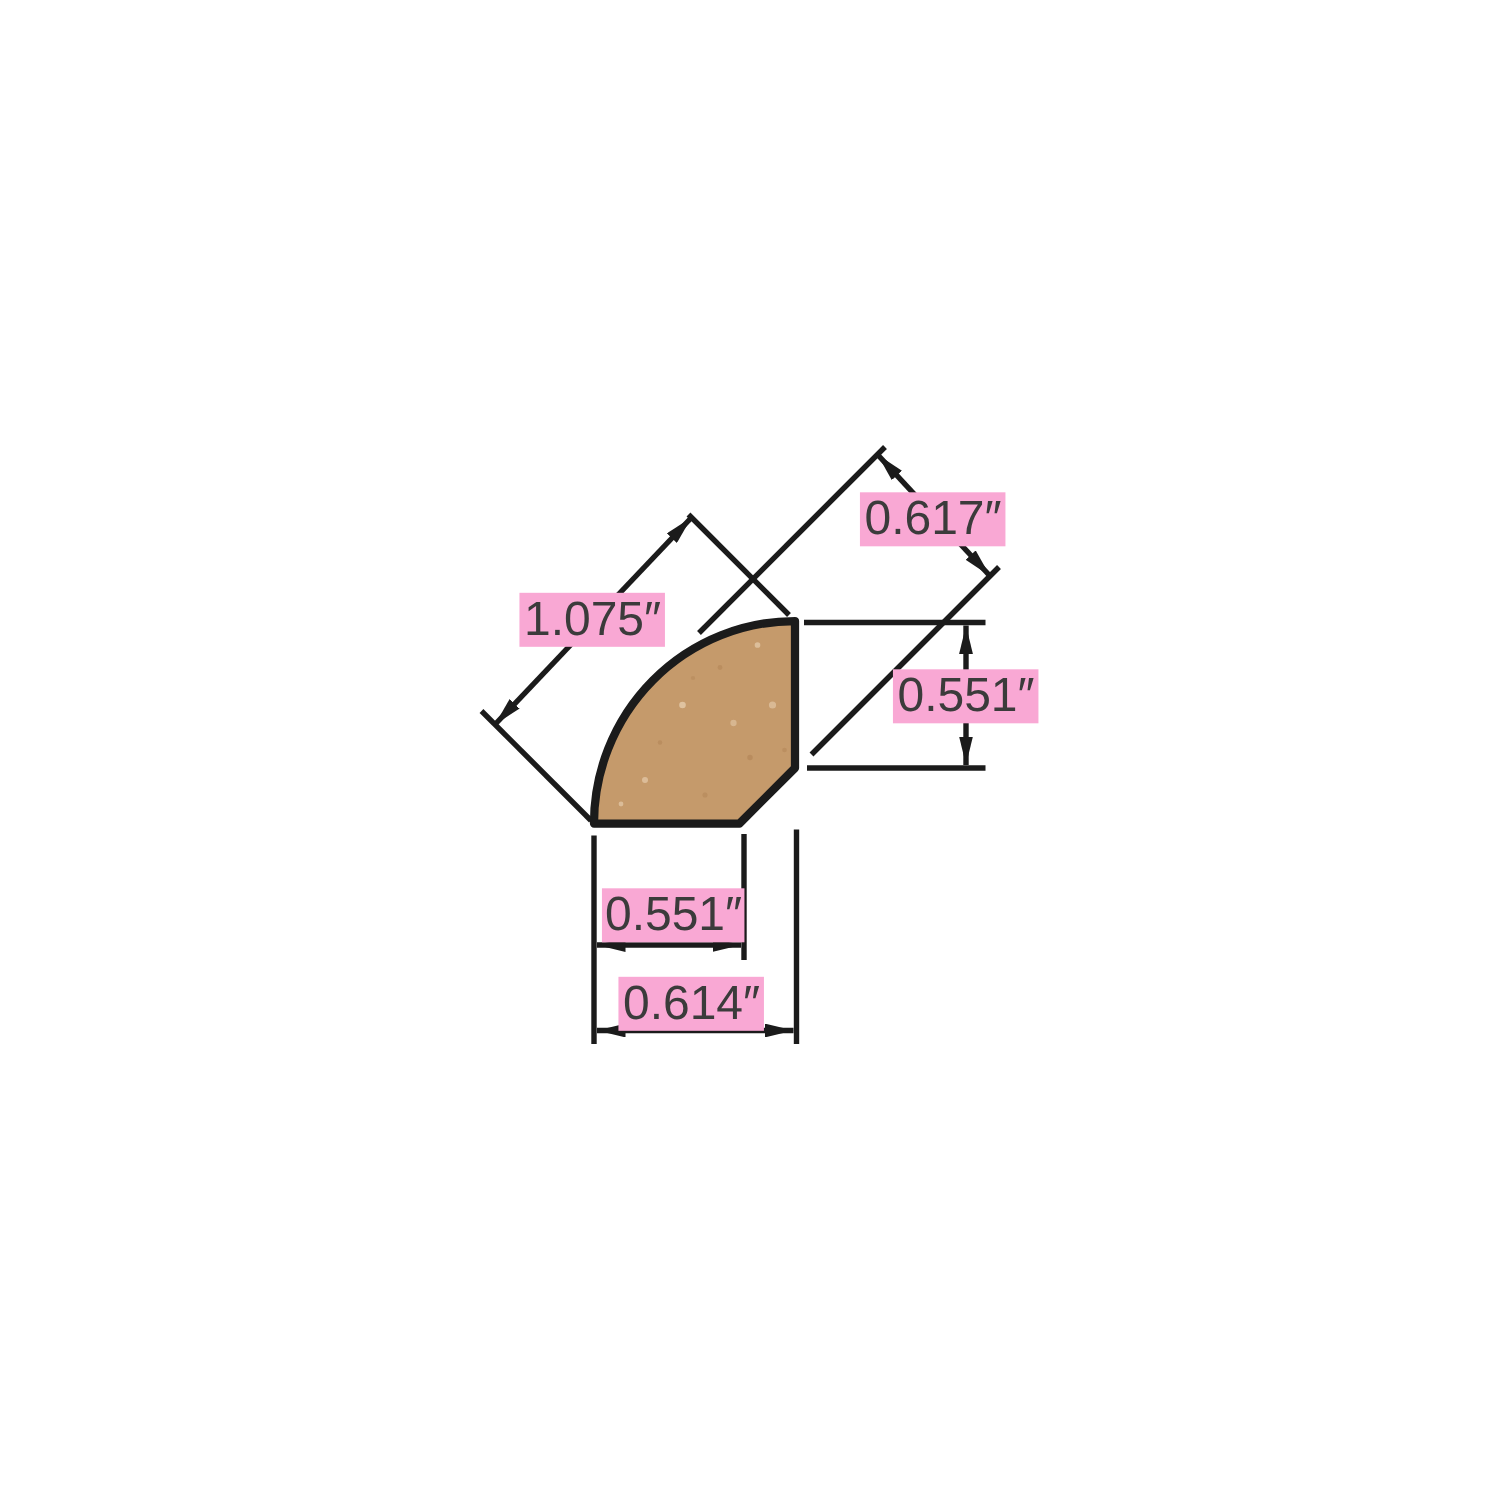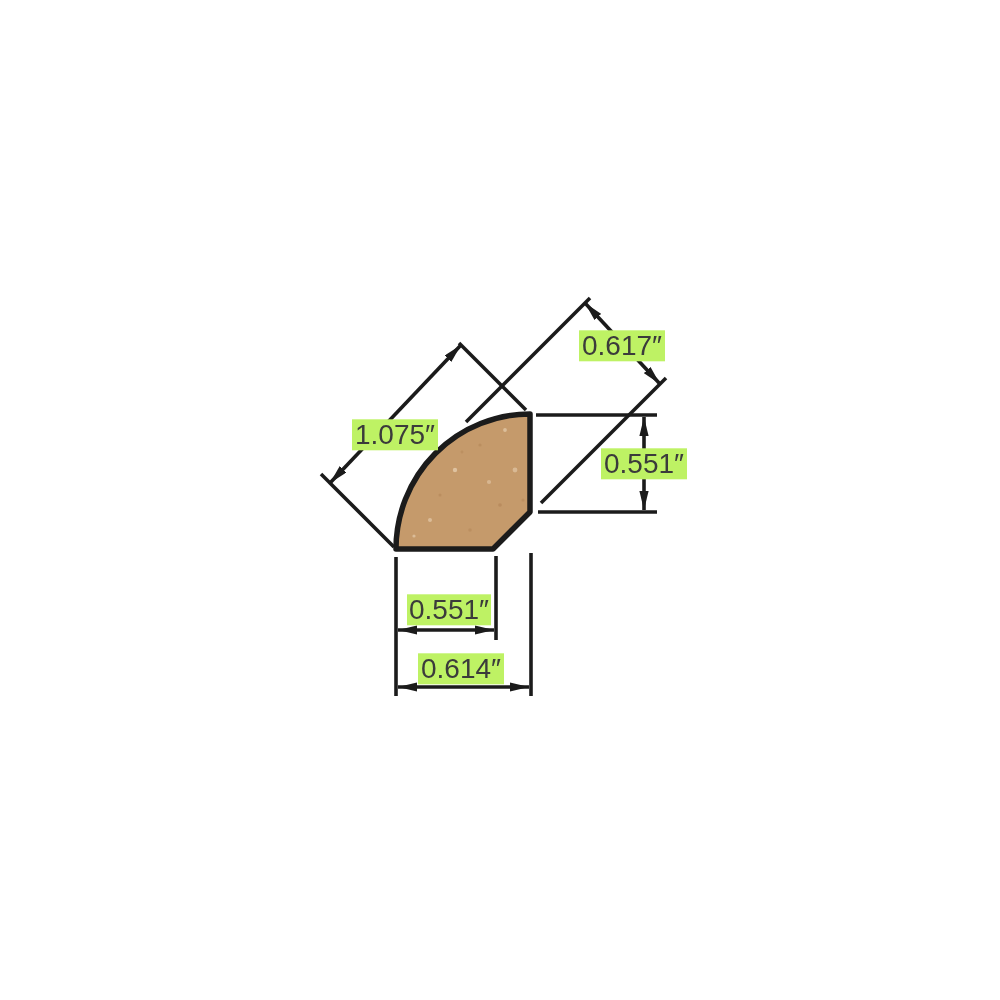--- a/index.html
+++ b/index.html
@@ -7,28 +7,28 @@
     position:relative;
     width:1000px;height:1000px;
     background:#ffffff;
     overflow:hidden;
     font-family:"Liberation Sans","DejaVu Sans",sans-serif;
   }
   .diagram-svg{position:absolute;left:0;top:0;}
   .dim-label{
     position:absolute;
     transform:translate(-50%,-50%);
-    background:#bef264;
+    background:#f9a8d4;
     color:#3b3b3b;
-    font-size:28px;
+    font-size:32px;
     line-height:1.05;
     padding:1px 3px;
     white-space:nowrap;
   }
-  .lbl-diagonal{left:395px;top:435px;}
+  .lbl-diagonal{left:395px;top:413px;}
   .lbl-face{left:622px;top:346px;}
   .lbl-height{left:644px;top:464px;}
   .lbl-bottom{left:449px;top:610px;padding:1px 2px;}
   .lbl-width{left:461px;top:669px;}
 </style>
 </head>
 <body>
 
 <div class="page">
 

